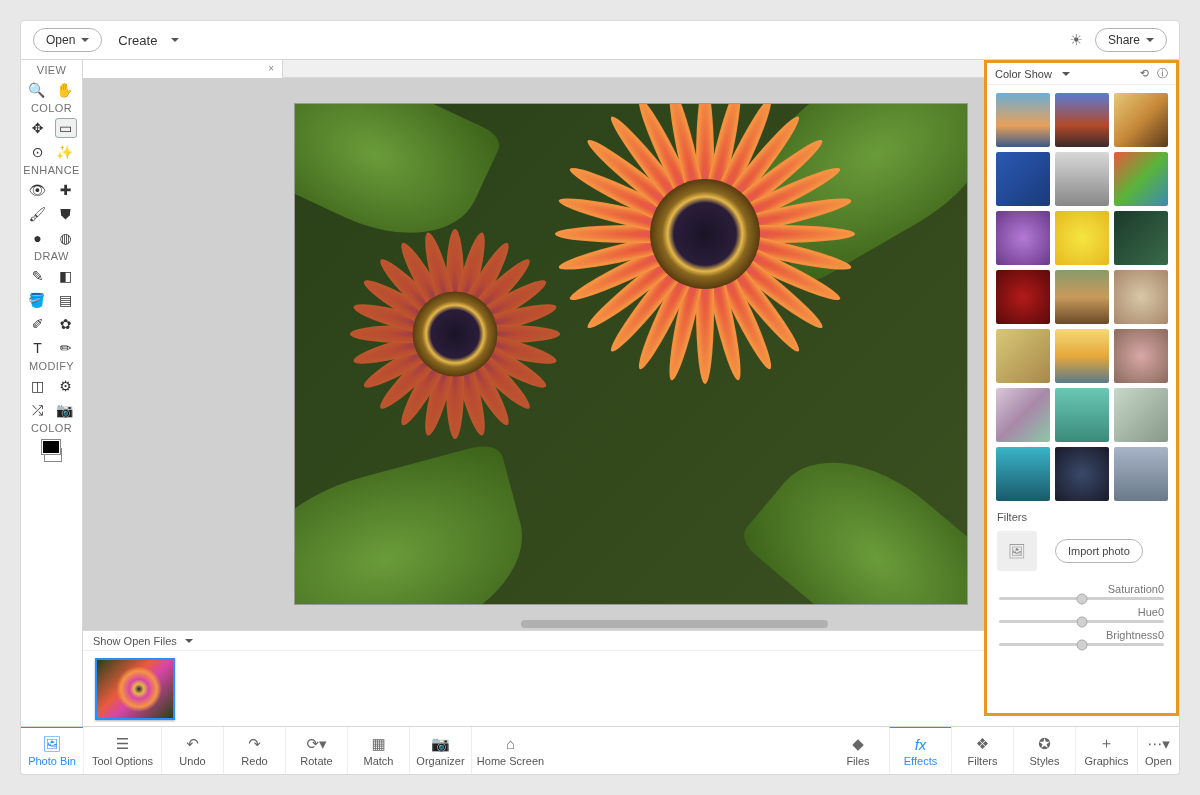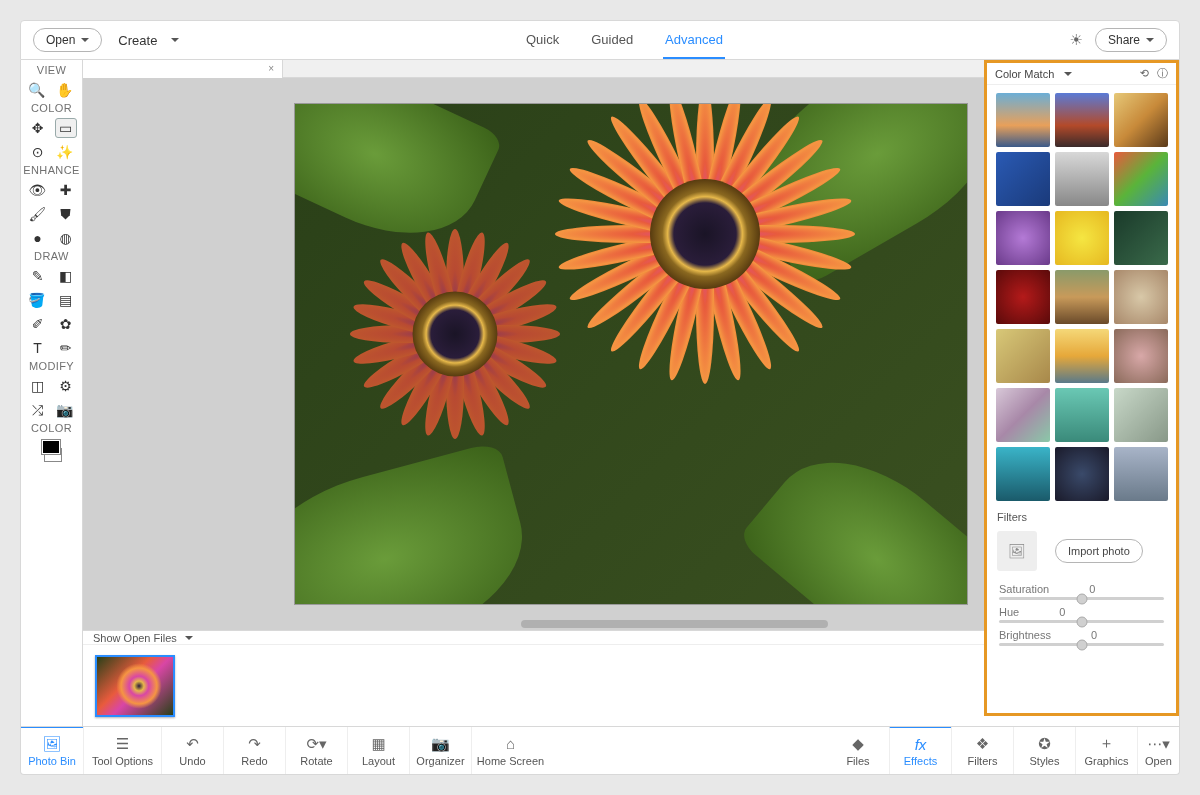--- a/index.html
+++ b/index.html
@@ -58,21 +58,21 @@
   .f1 .petal{background:radial-gradient(ellipse at 50% 90%,#d946a5 0%,#e85b3d 30%,#f59542 70%,#e07028 100%);}
   .f1{left:410px;top:130px;}
   .f2 .petal{background:radial-gradient(ellipse at 50% 90%,#7a2d6a 0%,#b84a32 40%,#c25f2a 100%);}
   .f2{left:160px;top:230px;}
   .disc{position:absolute;width:110px;height:110px;left:50%;top:50%;transform:translate(-50%,-50%);border-radius:50%;background:radial-gradient(circle,#1a1426 0%,#2a1d3a 40%,#e6b84a 48%,#8a6820 55%,#5a3d10 70%);}
   .f2 .disc{width:85px;height:85px;}
   .leaf{position:absolute;background:radial-gradient(ellipse,#6a9c3a,#3a6018);border-radius:50% 10% 50% 10%;}
   
   
   .openfiles{height:96px;border-top:1px solid var(--border);background:#fff;display:flex;flex-direction:column;}
-  .of-head{height:14px;display:flex;align-items:center;justify-content:space-between;padding:0 10px;font-size:11px;color:#555;border-bottom:1px solid #eee;}
+  .of-head{height:20px;display:flex;align-items:center;justify-content:space-between;padding:0 10px;font-size:11px;color:#555;border-bottom:1px solid #eee;}
   .of-left{display:flex;align-items:center;gap:8px;}
   .of-right{display:flex;align-items:center;gap:4px;color:#777;cursor:pointer;}
   .of-body{flex:1;display:flex;align-items:center;padding:6px 12px;}
   .thumb{width:80px;height:62px;border:2px solid var(--active);background:linear-gradient(135deg,#2a4018,#e85b3d 40%,#d946a5 55%,#2a4018);box-shadow:0 1px 2px rgba(0,0,0,.3);position:relative;overflow:hidden;}
   .thumb-flower{position:absolute;left:55%;top:50%;width:46px;height:46px;transform:translate(-50%,-50%);background:radial-gradient(circle,#2a1d3a 0%,#e6b84a 15%,#d946a5 30%, #f59542 55%, transparent 70%);border-radius:50%;}
   
   
   .bottombar{height:48px;background:var(--panel);border:1px solid var(--border);border-top:none;border-bottom-left-radius:4px;border-bottom-right-radius:4px;display:flex;align-items:stretch;}
   .bb-left{display:flex;}
   .bb-right{margin-left:auto;display:flex;}
@@ -115,21 +115,21 @@
   .p19{background:radial-gradient(circle,#3a4a6a,#1a1a2a);}
   .p20{background:linear-gradient(180deg,#a8b4c8,#6a7a8a);}
   
   .rp-custom{padding:6px 10px 0;font-size:11px;color:#555;}
   .rp-cust-row{padding:8px 10px;display:flex;align-items:center;gap:18px;}
   .cust-sw{width:40px;height:40px;background:#eee;border-radius:3px;display:flex;align-items:center;justify-content:center;font-size:14px;color:#888;cursor:pointer;}
   .import-btn{border:1px solid #b5b5b5;border-radius:14px;padding:5px 12px;font-size:11px;cursor:pointer;background:#fff;}
   
   .sliders{padding:4px 12px;}
   .sl-row{margin-bottom:6px;}
-  .sl-head{display:flex;justify-content:flex-start;font-size:11px;color:#777;margin-bottom:2px;gap:40px;}
+  .sl-head{display:flex;justify-content:flex-end;font-size:11px;color:#777;margin-bottom:2px;}
   .sl-track{height:3px;background:#d0d0d0;border-radius:2px;position:relative;}
   .sl-thumb{position:absolute;left:50%;top:50%;width:11px;height:11px;background:#d0d0d0;border:1px solid #aaa;border-radius:50%;transform:translate(-50%,-50%);cursor:pointer;}
   
   .hscroll{position:absolute;bottom:0;left:0;right:0;height:12px;background:rgba(0,0,0,0);display:flex;align-items:center;}
   .hscroll .thumb-h{position:absolute;left:40%;width:28%;height:8px;background:#b0b0b0;border-radius:4px;}
 </style>
 </head>
 <body>
 
 <div class="app">
@@ -137,25 +137,20 @@
   <div class="topbar">
     <div class="top-left">
       <div class="btn">
         <span>Open</span>
         <span class="caret"></span>
       </div>
       <div class="btn-plain">
         <span>Create</span>
         <span class="caret"></span>
       </div>
-    </div>
-    <div class="top-mid">
-      <div class="tab">Quick</div>
-      <div class="tab">Guided</div>
-      <div class="tab active">Advanced</div>
     </div>
     <div class="top-right">
       <span class="icon-sun">☀</span>
       <div class="btn">
         <span>Share</span>
         <span class="caret"></span>
       </div>
     </div>
   </div>
 
@@ -316,21 +311,21 @@
         <div class="of-body">
           <div class="thumb">
             <div class="thumb-flower"></div>
           </div>
         </div>
       </div>
     </div>
 
     <div class="rpanel">
       <div class="rp-head">
-        <span>Color Match</span>
+        <span>Color Show</span>
         <span class="hi caret" style="margin-left:10px;"></span>
         <span class="sp"></span>
         <span class="hi">⟲</span>
         <span class="hi">ⓘ</span>
       </div>
       <div class="rp-grid">
         <div class="preset p0"></div>
         <div class="preset p1"></div>
         <div class="preset p2"></div>
         <div class="preset p3"></div>
@@ -407,21 +402,21 @@
       <div class="bb-item">
           <span class="bicon">↷</span>
           <span>Redo</span>
         </div>
       <div class="bb-item">
           <span class="bicon">⟳▾</span>
           <span>Rotate</span>
         </div>
       <div class="bb-item">
           <span class="bicon">▦</span>
-          <span>Layout</span>
+          <span>Match</span>
         </div>
       <div class="bb-item">
           <span class="bicon">📷</span>
           <span>Organizer</span>
         </div>
       <div class="bb-item bb-wide">
           <span class="bicon">⌂</span>
           <span>Home Screen</span>
         </div>
     </div>

